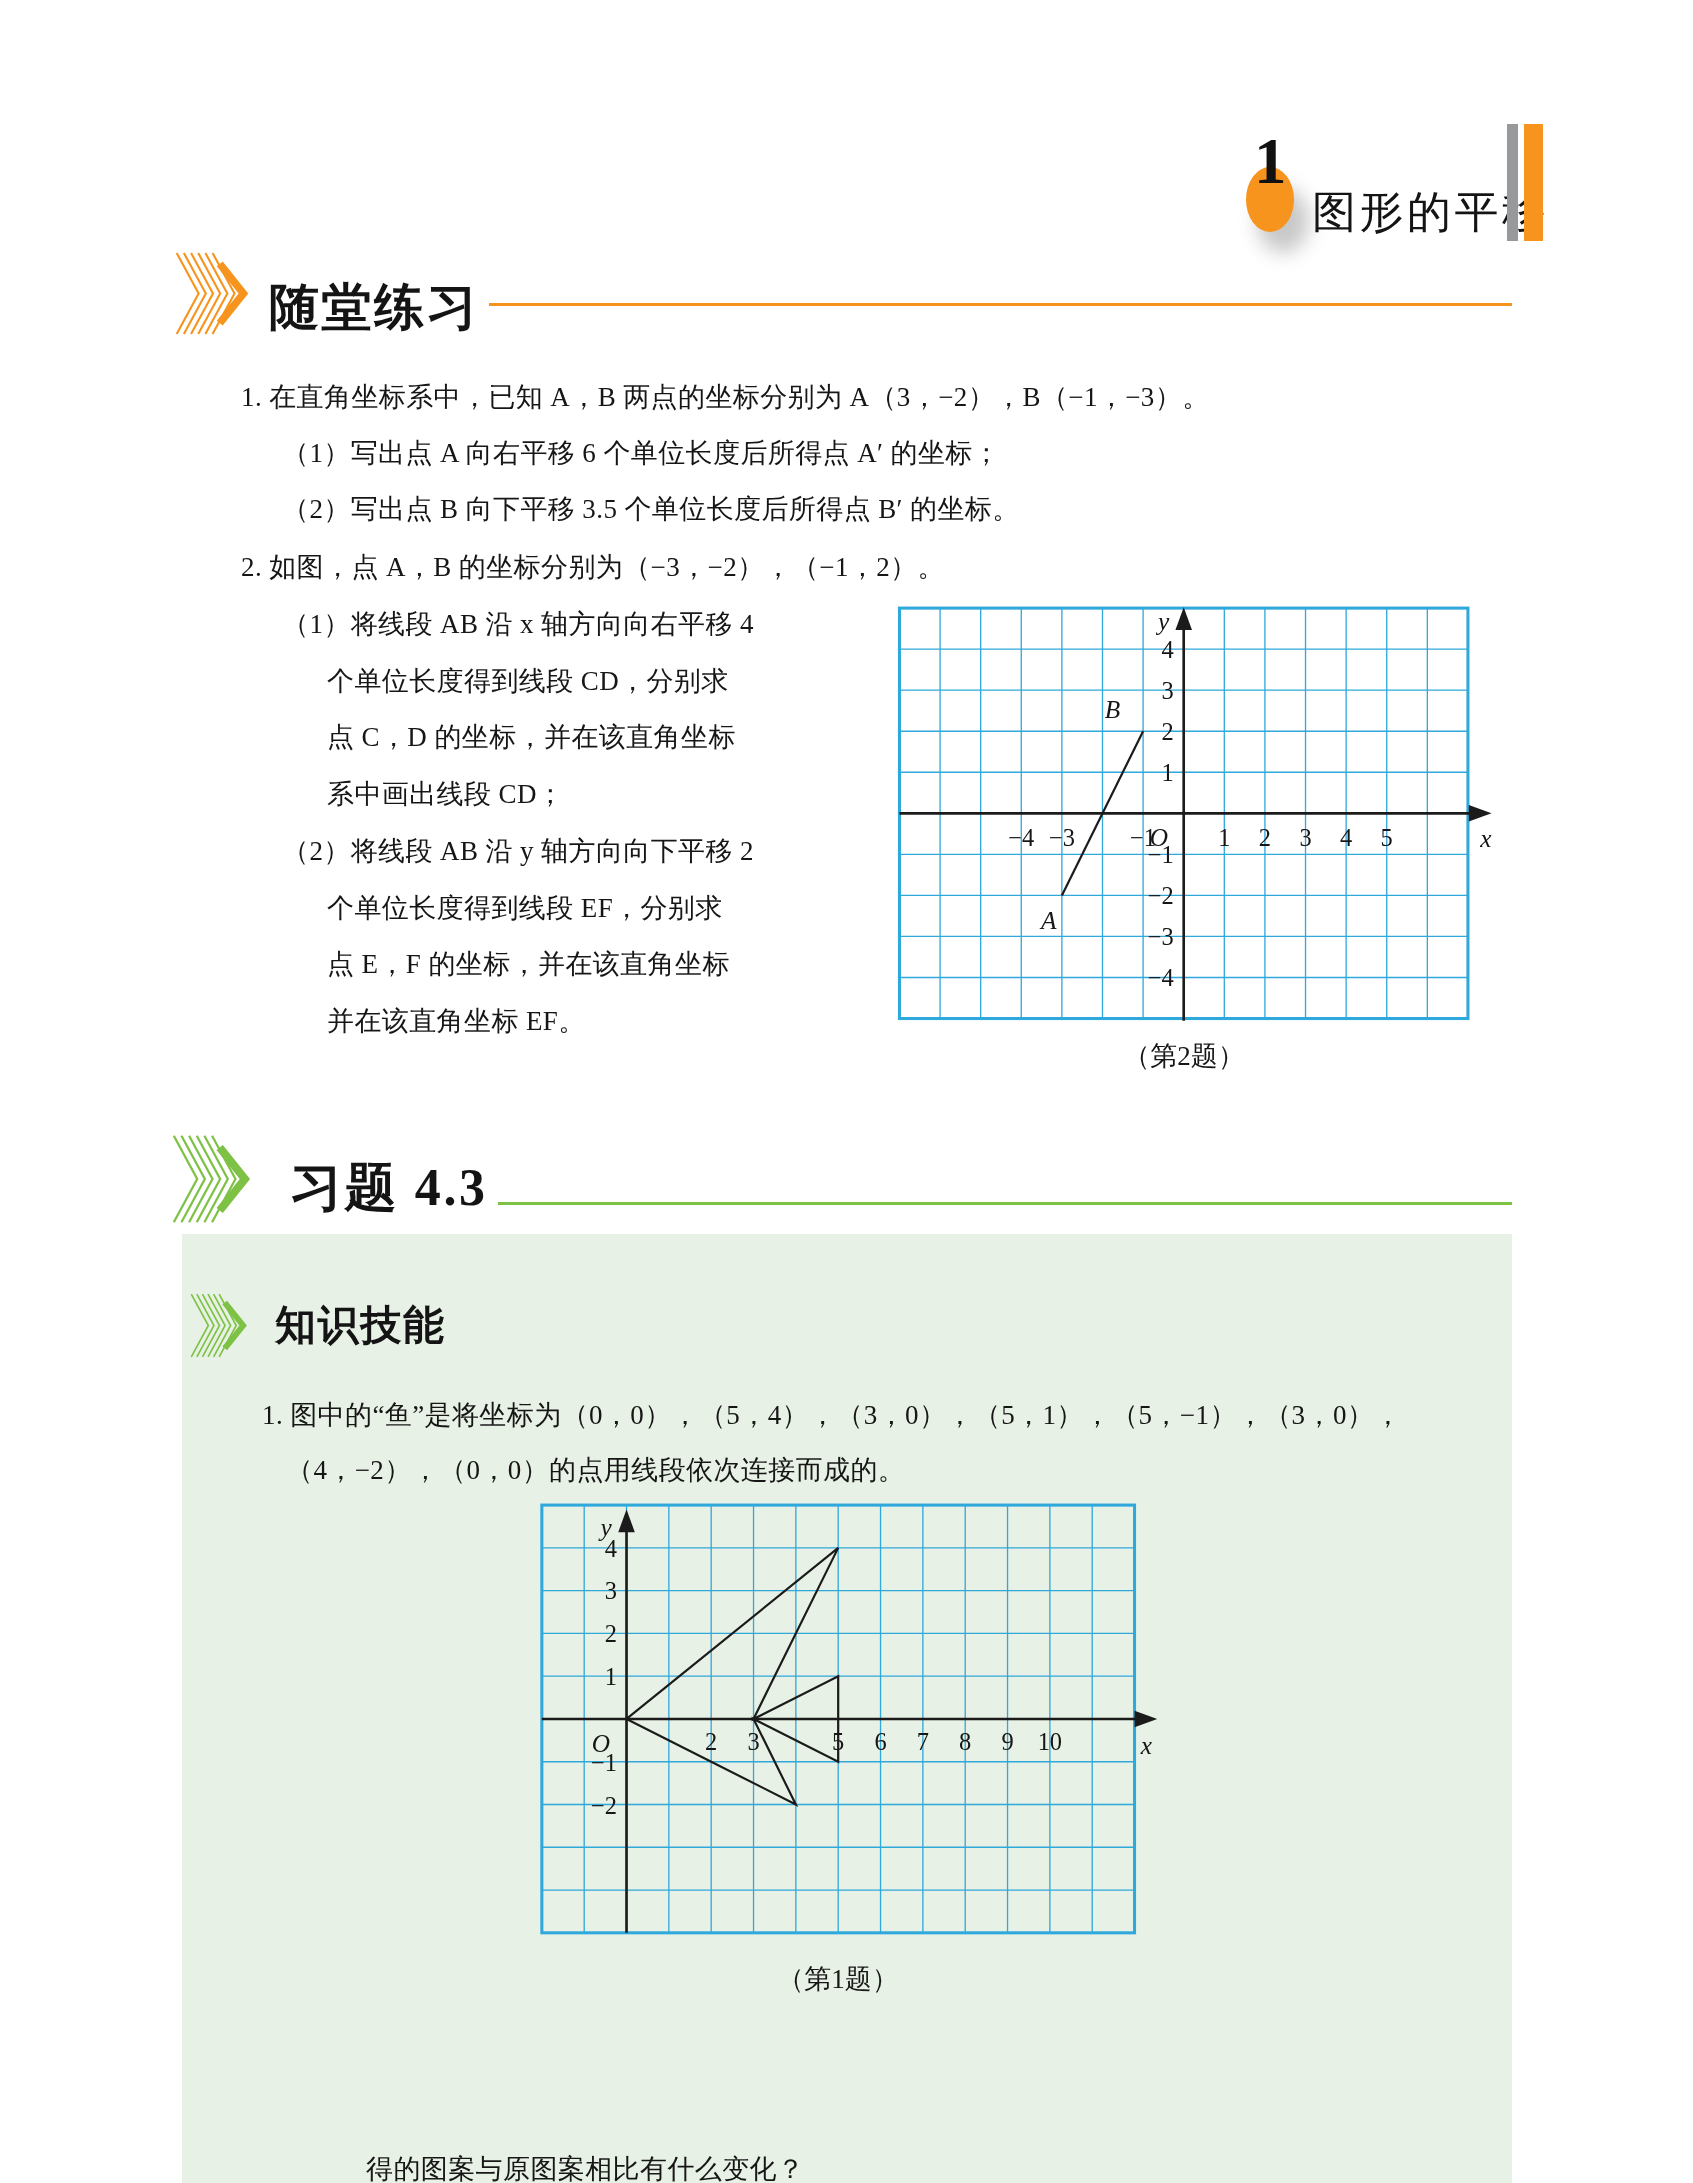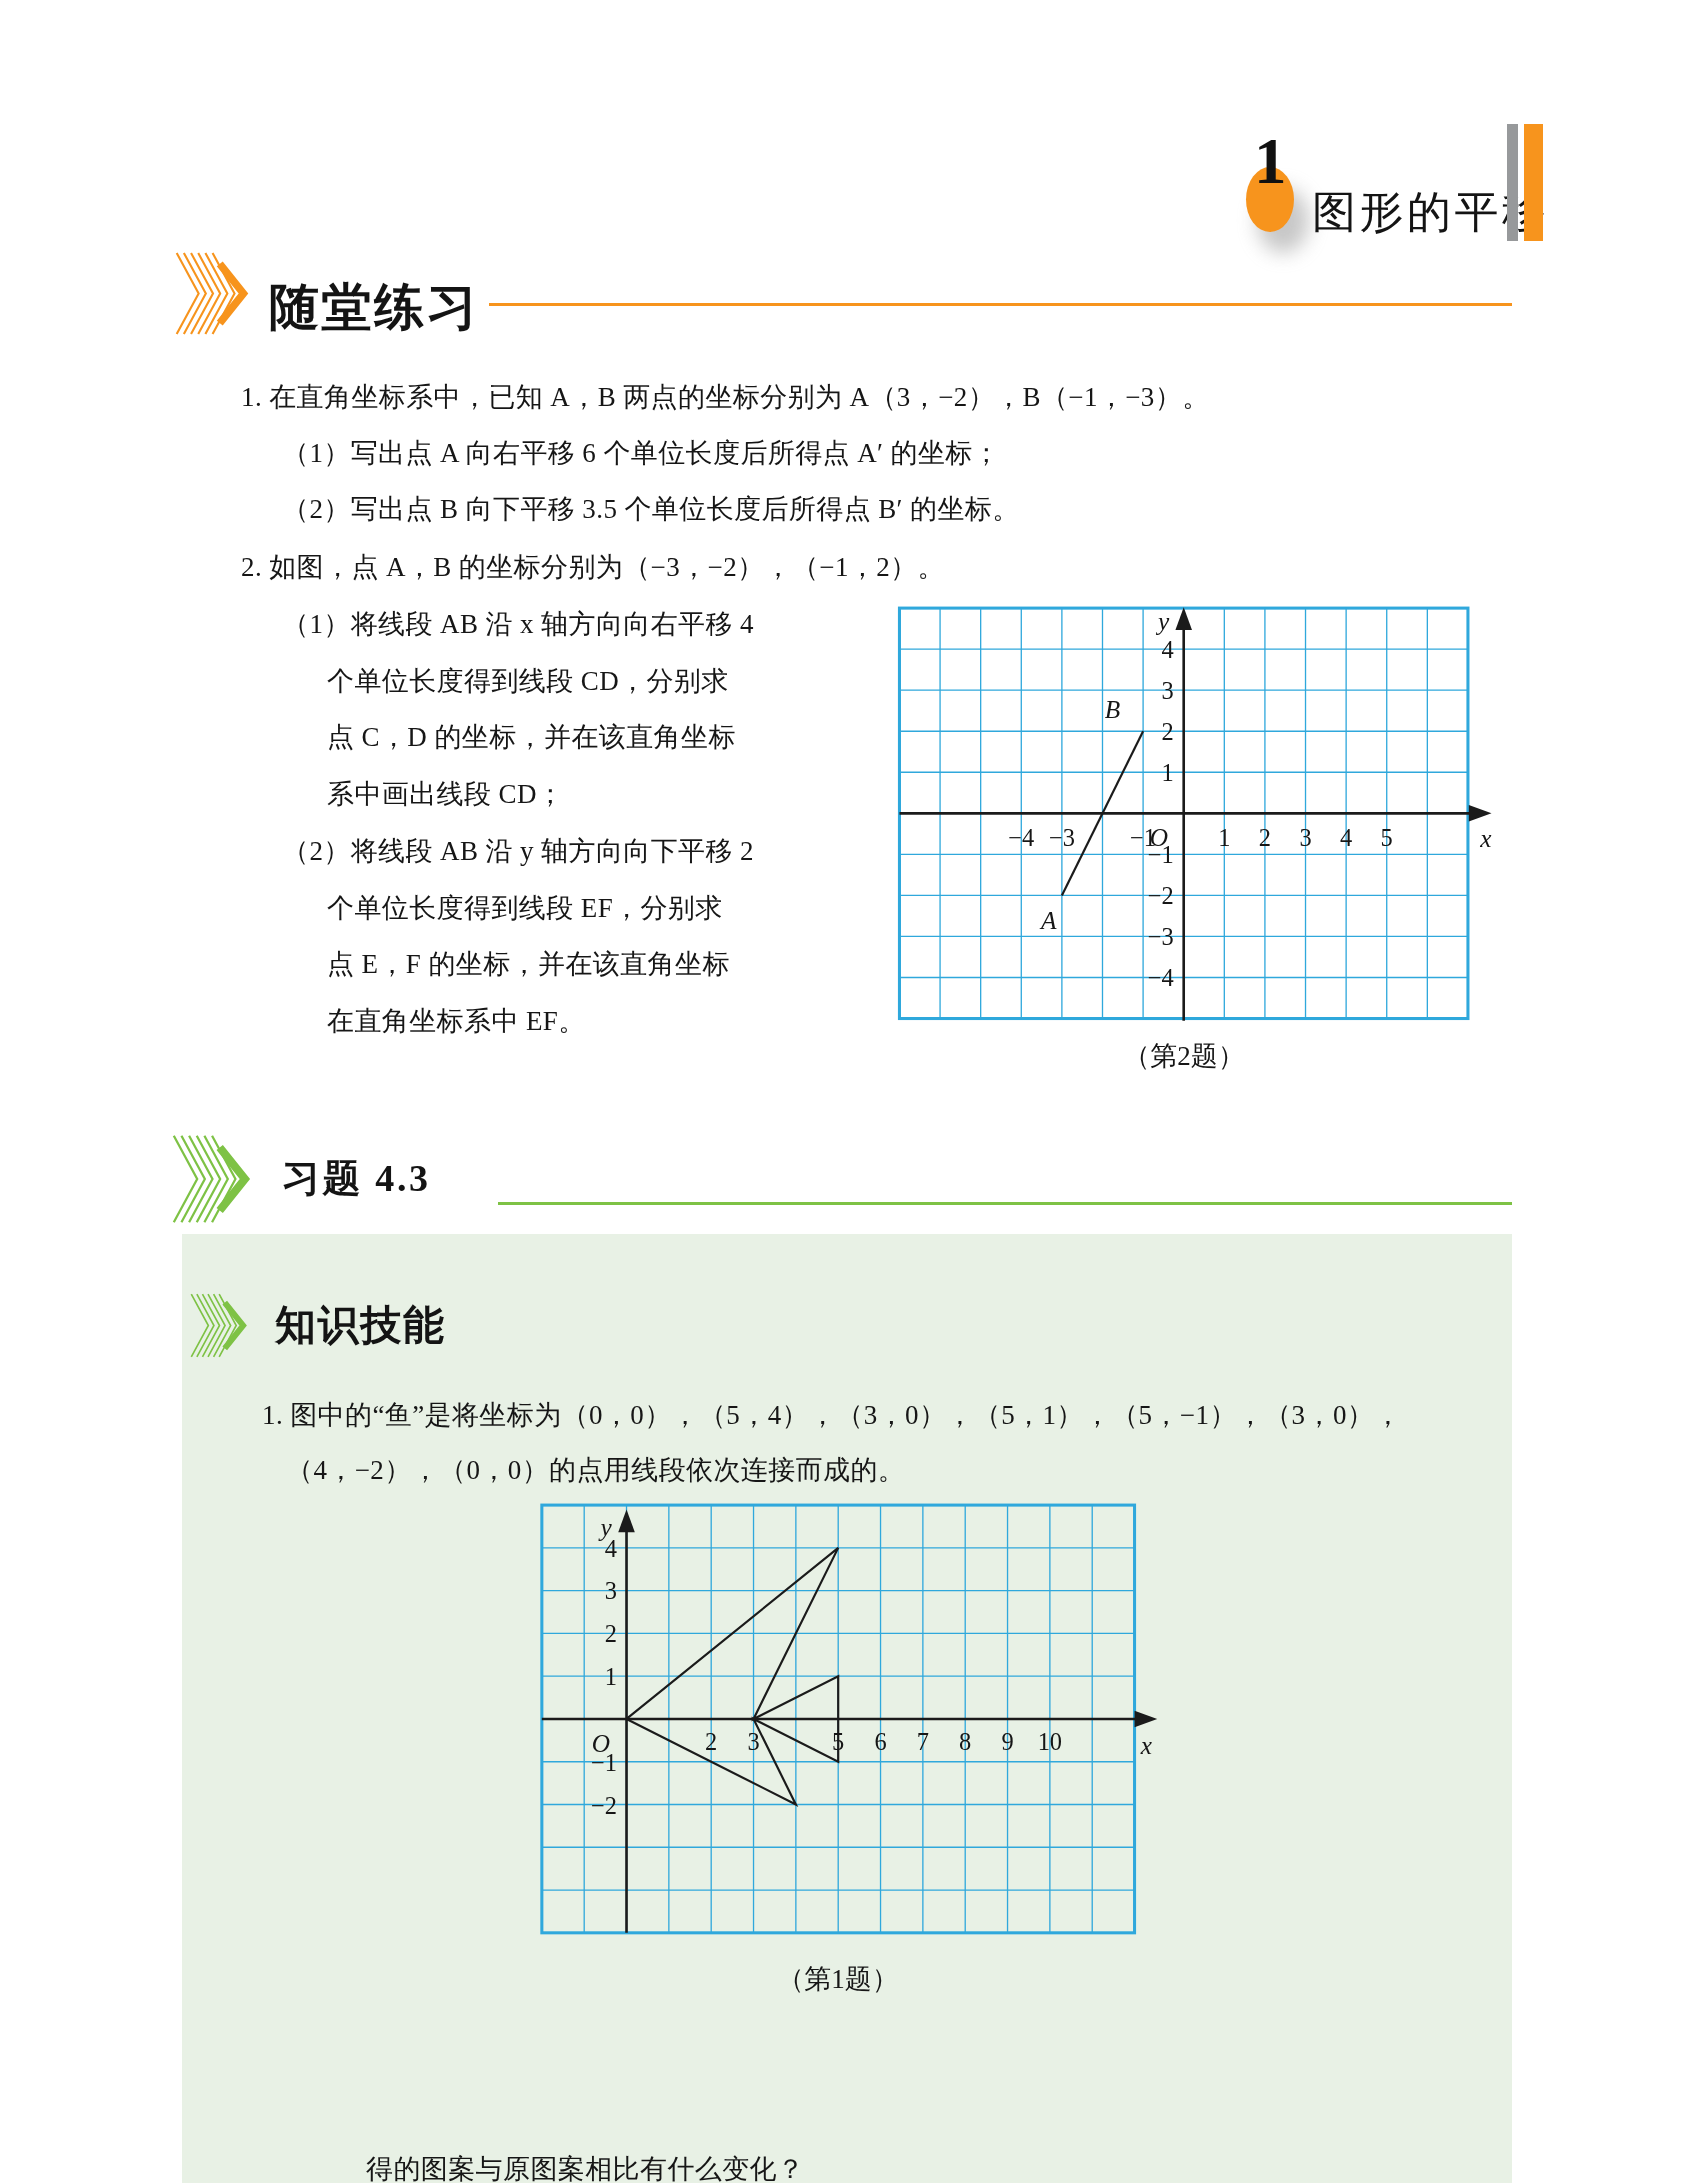--- a/index.html
+++ b/index.html
@@ -52,21 +52,21 @@
   <div class="txt" style="left:282px;top:493px;">（2）写出点 B 向下平移 3.5 个单位长度后所得点 B′ 的坐标。</div>
 
   <div class="txt" style="left:241px;top:551px;">2. 如图，点 A，B 的坐标分别为（−3，−2），（−1，2）。</div>
   <div class="txt" style="left:282px;top:608px;">（1）将线段 AB 沿 x 轴方向向右平移 4</div>
   <div class="txt" style="left:327px;top:665px;">个单位长度得到线段 CD，分别求</div>
   <div class="txt" style="left:327px;top:721px;">点 C，D 的坐标，并在该直角坐标</div>
   <div class="txt" style="left:327px;top:778px;">系中画出线段 CD；</div>
   <div class="txt" style="left:282px;top:835px;">（2）将线段 AB 沿 y 轴方向向下平移 2</div>
   <div class="txt" style="left:327px;top:892px;">个单位长度得到线段 EF，分别求</div>
   <div class="txt" style="left:327px;top:948px;">点 E，F 的坐标，并在该直角坐标</div>
-  <div class="txt" style="left:327px;top:1005px;">在直角坐标系中 EF。</div>
+  <div class="txt" style="left:327px;top:1005px;">并在该直角坐标 EF。</div>
 
   <svg class="abs" style="left:882px;top:595px;" width="620" height="441" viewBox="0 0 1420 1010">
     <g stroke="#2FA8DC" stroke-width="3" fill="none">
       <path d="M133 30V970M226 30V970M319 30V970M412 30V970M505 30V970M598 30V970M691 30V970M784 30V970M877 30V970M970 30V970M1063 30V970M1156 30V970M1249 30V970"></path>
       <path d="M40 124H1342M40 218H1342M40 312H1342M40 406H1342M40 500H1342M40 594H1342M40 688H1342M40 782H1342M40 876H1342"></path>
       <rect x="40" y="30" width="1302" height="940" stroke-width="7"></rect>
     </g>
     <g stroke="#1b1b1b" stroke-width="6">
       <line x1="40" y1="500" x2="1352" y2="500"></line>
       <line x1="691" y1="975" x2="691" y2="52"></line>
@@ -106,21 +106,21 @@
     <g fill="none" stroke="#7EC245" stroke-width="5">
       <polyline points="4,4 56,100 4,196"></polyline>
         <polyline points="21,4 73,100 21,196"></polyline>
       <polyline points="38,4 90,100 38,196"></polyline>
         <polyline points="55,4 107,100 55,196"></polyline>
       <polyline points="72,4 124,100 72,196"></polyline>
         <polyline points="89,4 141,100 89,196"></polyline>
     </g>
     <polyline points="106,30 162,100 106,170" fill="none" stroke="#7EC245" stroke-width="18"></polyline>
   </svg>
-  <div class="sec-title" style="left:282px;top:1153px;font-size:38px;">习题 4.3</div>
+  <div class="sec-title" style="left:290px;top:1153px;font-size:52px;">习题 4.3</div>
   <div class="rule" style="left:498px;top:1202px;width:1014px;background:#7EC245;"></div>
 
   <div class="greenpanel" style="left:182px;top:1234px;width:1330px;height:992px;"></div>
 
   <svg class="abs" style="left:190px;top:1286px;" width="59" height="79" viewBox="0 0 180 200">
     <g fill="none" stroke="#7EC245" stroke-width="5">
       <polyline points="4,4 56,100 4,196"></polyline>
         <polyline points="21,4 73,100 21,196"></polyline>
       <polyline points="38,4 90,100 38,196"></polyline>
         <polyline points="55,4 107,100 55,196"></polyline>

